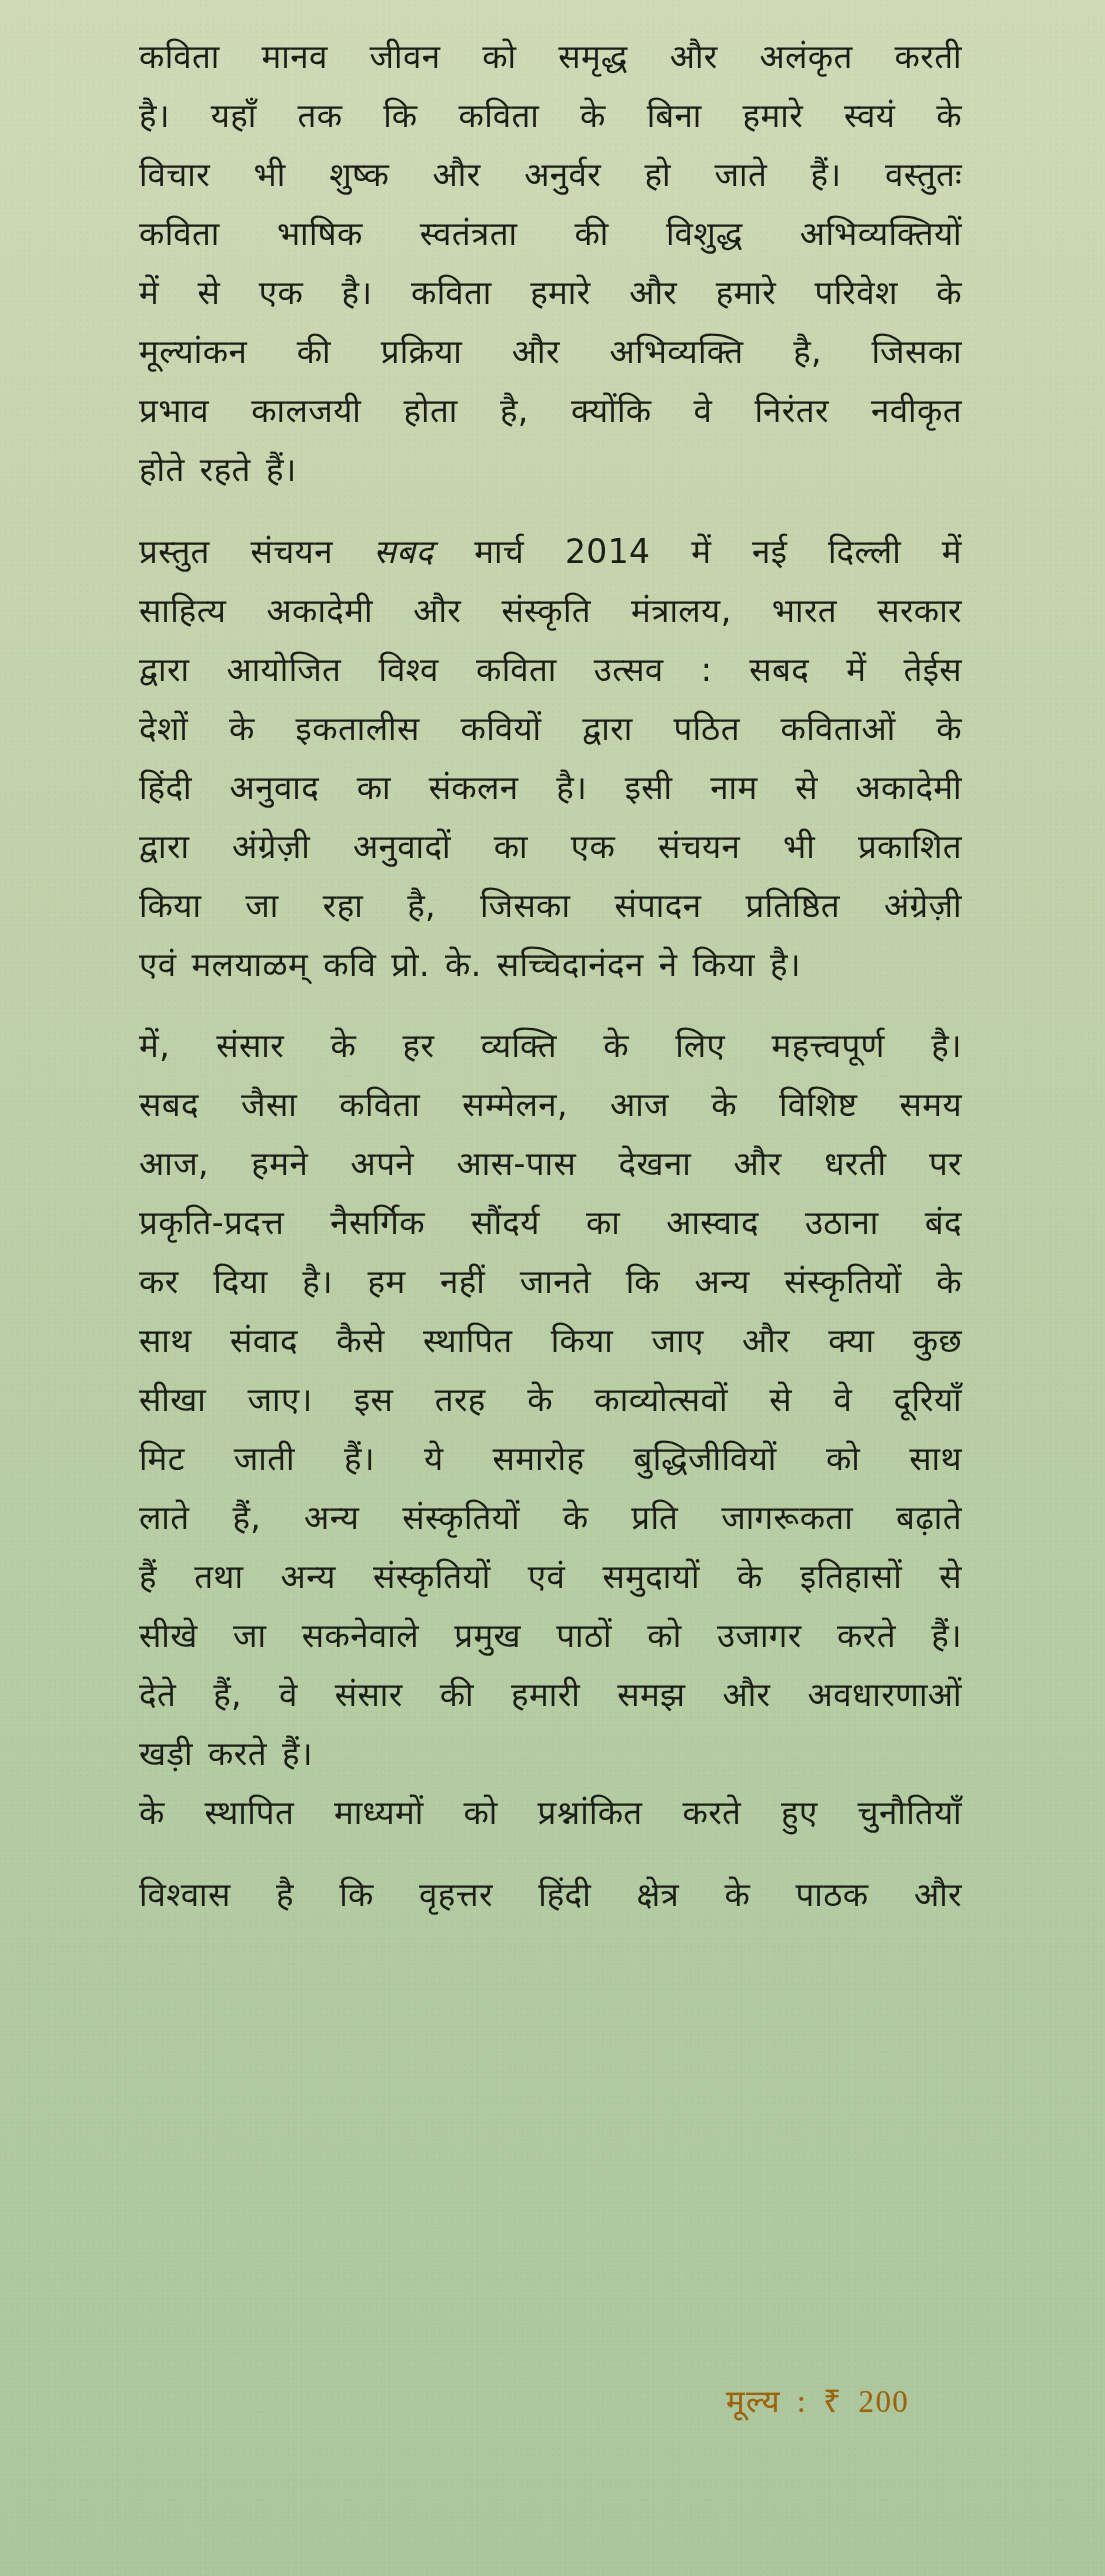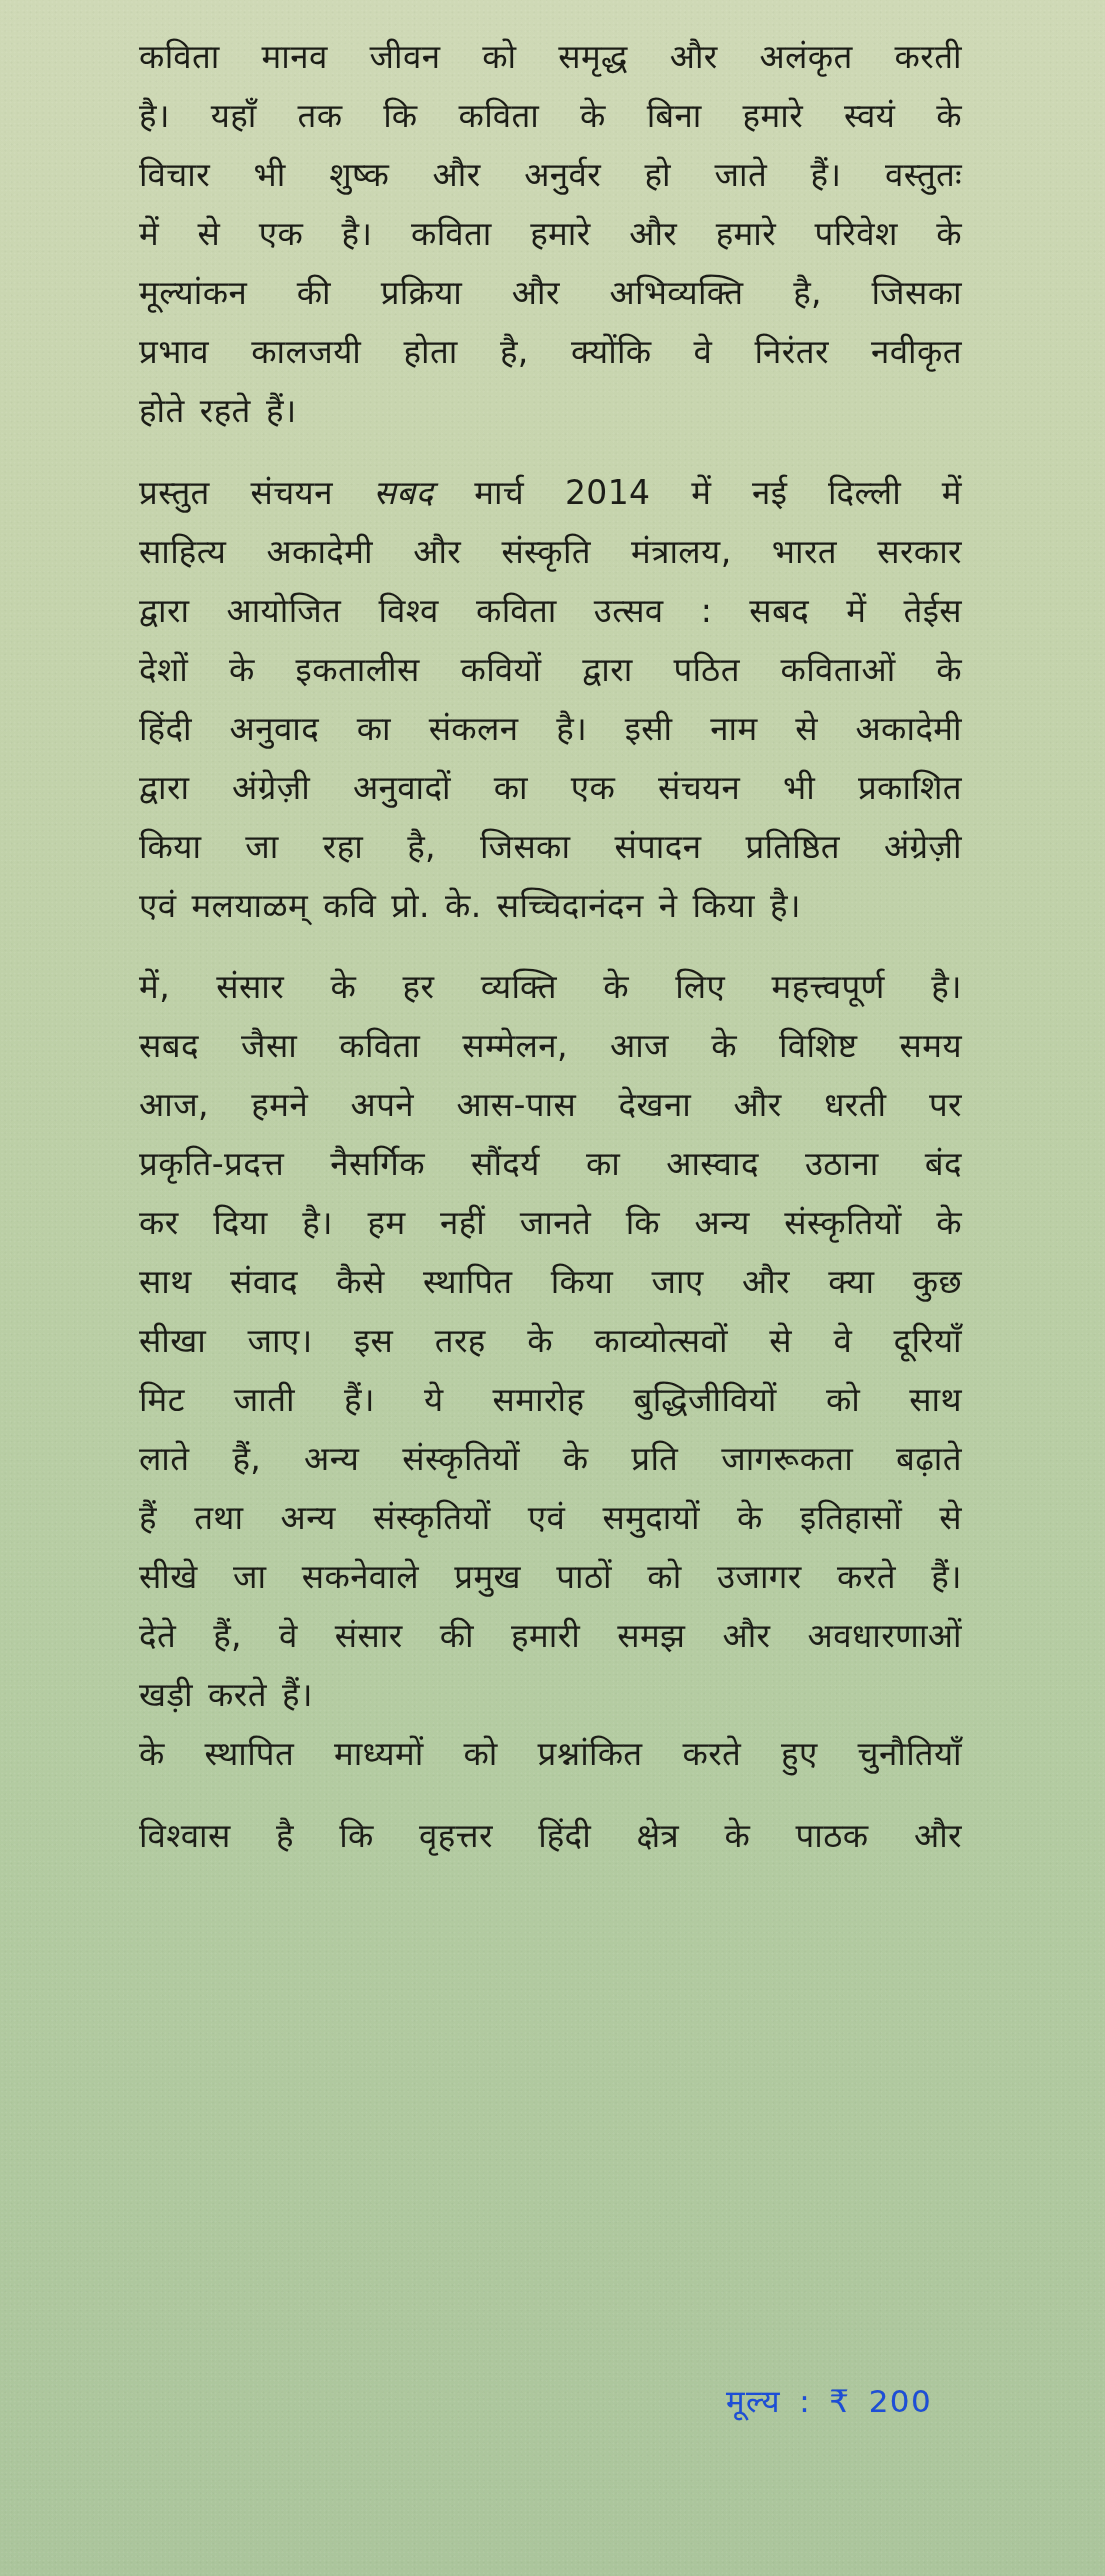--- a/index.html
+++ b/index.html
@@ -59,38 +59,40 @@
   }
   .emph {
     font-weight: normal;
     font-style: italic;
   }
   .price {
     position: absolute;
     left: 726px;
     top: 2379px;
     font-size: 31px;
-    color: #1d4ed8;
+    color: #a16207;
     letter-spacing: 1.4px;
     word-spacing: 7px;
     text-shadow: 0 0 0.7px rgba(80,110,80,0.4);
+    font-family: Liberation Serif, serif;
   }
 </style>
 </head>
 <body>
 
 <div class="page">
   <div class="texture"></div>
 
   <div class="content">
 
     <p class="para">
       <span class="line">कविता मानव जीवन को समृद्ध और अलंकृत करती</span>
       <span class="line">है। यहाँ तक कि कविता के बिना हमारे स्वयं के</span>
       <span class="line">विचार भी शुष्क और अनुर्वर हो जाते हैं। वस्तुतः</span>
+      <span class="line">कविता भाषिक स्वतंत्रता की विशुद्ध अभिव्यक्तियों</span>
       <span class="line">में से एक है। कविता हमारे और हमारे परिवेश के</span>
       <span class="line">मूल्यांकन की प्रक्रिया और अभिव्यक्ति है, जिसका</span>
       <span class="line">प्रभाव कालजयी होता है, क्योंकि वे निरंतर नवीकृत</span>
       <span class="line last">होते रहते हैं।</span>
     </p>
 
     <p class="para">
       <span class="line"><span>प्रस्तुत संचयन </span><span class="emph">सबद</span><span> मार्च 2014 में नई दिल्ली में</span></span>
       <span class="line">साहित्य अकादेमी और संस्कृति मंत्रालय, भारत सरकार</span>
       <span class="line">द्वारा आयोजित विश्व कविता उत्सव : सबद में तेईस</span>

